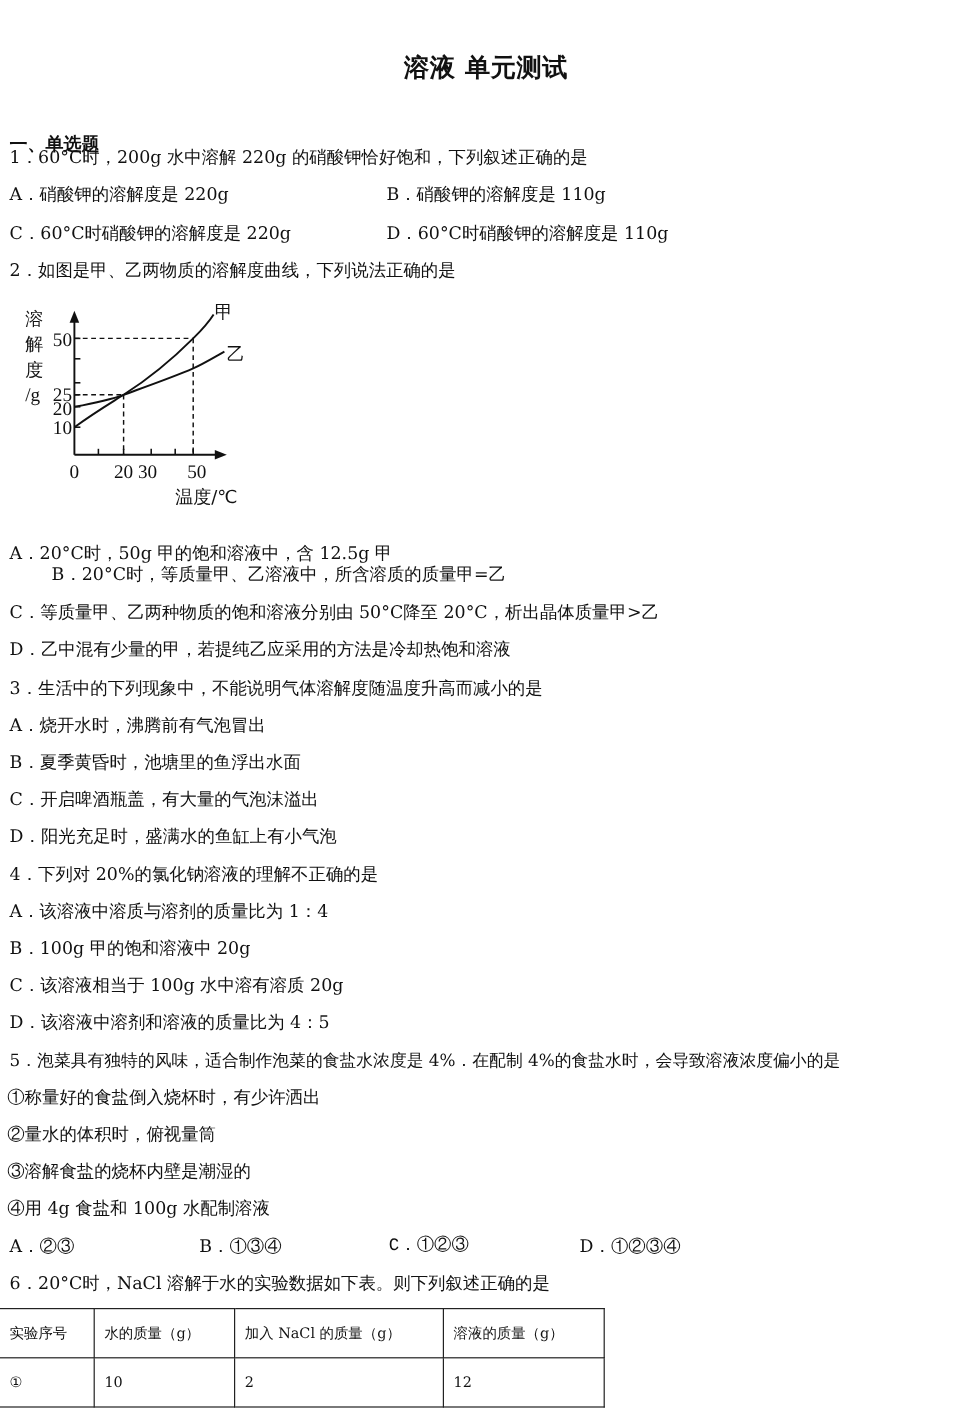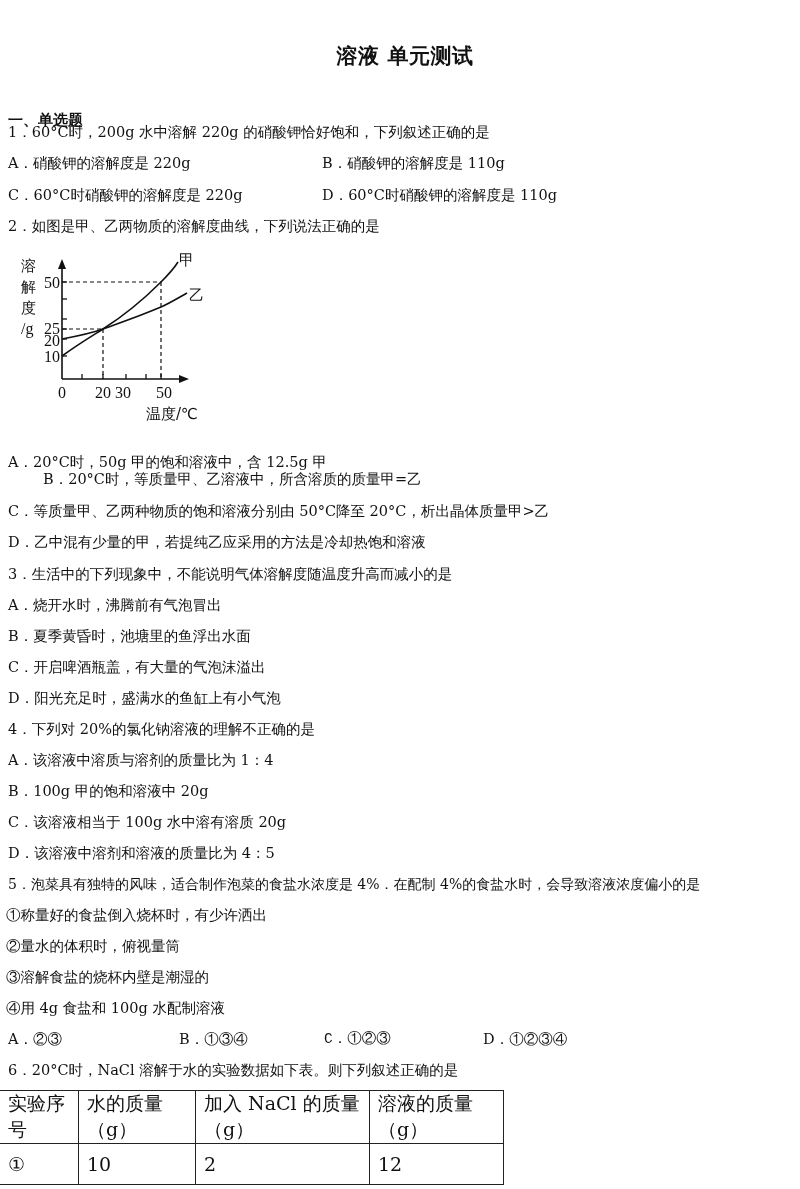--- a/index.html
+++ b/index.html
@@ -14,21 +14,21 @@
     font-family: "DejaVu Sans", sans-serif; font-weight: bold; font-size: 21px; letter-spacing: 0.5px;
   }
   .section { left: 8px; top: 101px; font-family: "DejaVu Sans", sans-serif; font-weight: bold; font-size: 15px; margin-top: 10px; }
   .line { font-size: 14.5px; line-height: 20px; }
   .chart { position: absolute; left: 0; top: 240px; width: 230px; height: 190px; }
   .chart svg { position: absolute; left: 0; top: 0; }
   .chart text { font-family: "Liberation Serif", serif; font-size: 16px; fill: #111; }
   .chart .cjk { font-family: "DejaVu Sans", sans-serif; font-size: 15px; }
   table.data {
     position: absolute; left: 0; top: 1090px; border-collapse: collapse;
-    font-size: 19px;
+    font-size: 12px;
   }
   table.data td {
     border: 1.5px solid #222; height: 40px; padding: 0 8px; vertical-align: middle;
   }
   table.data tr td:first-child { border-left: none; }
 </style>
 </head>
 <body>
 
 <div class="abs title">溶液  单元测试</div>
@@ -110,21 +110,21 @@
 <div class="abs line" style="left:8px;top:781px;">B．100g 甲的饱和溶液中 20g</div>
 <div class="abs line" style="left:8px;top:812px;">C．该溶液相当于 100g 水中溶有溶质 20g</div>
 <div class="abs line" style="left:8px;top:843px;text-align:right;">D．该溶液中溶剂和溶液的质量比为 4：5</div>
 
 <div class="abs line" style="left:8px;top:874px;font-size:14px;">5．泡菜具有独特的风味，适合制作泡菜的食盐水浓度是 4%．在配制 4%的食盐水时，会导致溶液浓度偏小的是</div>
 <div class="abs line" style="left:6px;top:905px;">①称量好的食盐倒入烧杯时，有少许洒出</div>
 <div class="abs line" style="left:6px;top:936px;">②量水的体积时，俯视量筒</div>
 <div class="abs line" style="left:6px;top:967px;">③溶解食盐的烧杯内壁是潮湿的</div>
 <div class="abs line" style="left:6px;top:998px;">④用 4g 食盐和 100g 水配制溶液</div>
 <div class="abs line" style="left:8px;top:1029px;">A．②③</div>
-<div class="abs line" style="left:166px;top:1029px;margin-left:13px;">B．①③④</div>
+<div class="abs line" style="left:166px;top:1029px;">B．①③④</div>
 <div class="abs line" style="left:324px;top:1029px;font-family:Liberation Mono, monospace;">C．①②③</div>
 <div class="abs line" style="left:483px;top:1029px;">D．①②③④</div>
 
 <div class="abs line" style="left:8px;top:1060px;">6．20°C时，NaCl 溶解于水的实验数据如下表。则下列叙述正确的是</div>
 
 <table class="data">
   <tbody>
       <tr>
     <td style="width:62px;">实验序号</td>
     <td style="width:100px;">水的质量（g）</td>

